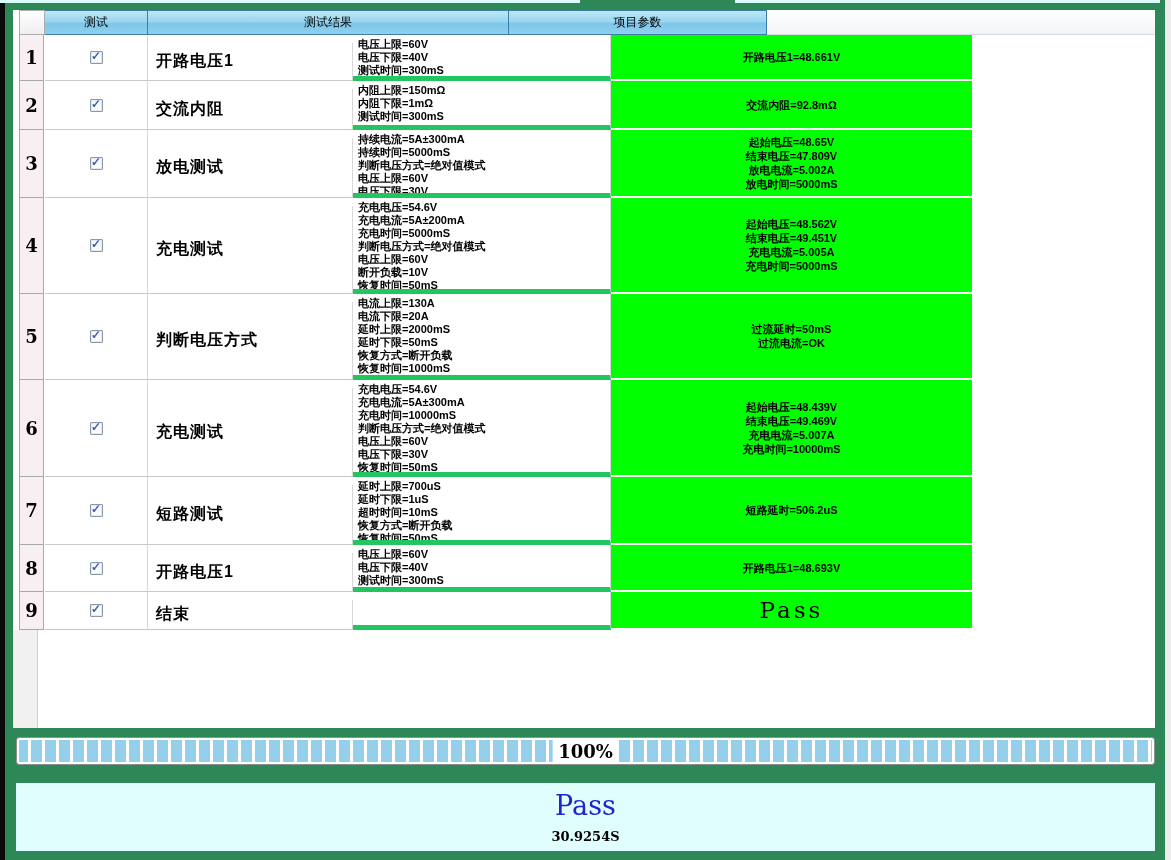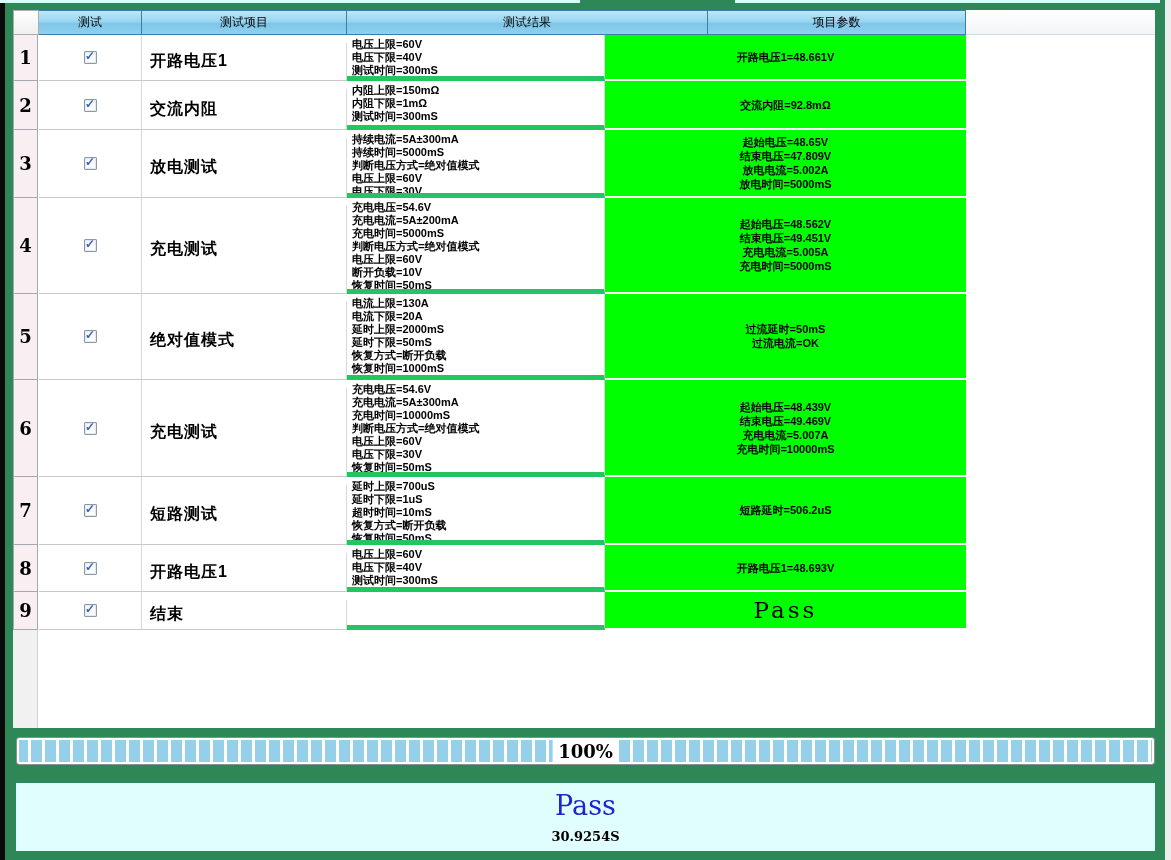--- a/index.html
+++ b/index.html
@@ -13,20 +13,21 @@
   }
   .edge-left  { position:absolute; left:0; top:0; width:5px; height:860px; background:#0A0A0A; }
   .edge-right { position:absolute; left:1165px; top:0; width:6px; height:860px; background:#EDEDED; }
   .top-line-a { position:absolute; left:0;    top:0; width:580px; height:3px; background:#D9FCFB; }
   .top-line-b { position:absolute; left:735px; top:0; width:425px; height:3px; background:#D9FCFB; }
 
   
   .table-area {
     position:absolute; left:13px; top:10px; width:1142px; height:718px;
     background:#FFFFFF;
+    padding-left:6px;
   }
   .hdr-row { display:flex; height:25px; }
   .h-cell {
     height:25px;
     background:linear-gradient(#BCE7F8, #9AD6F0 45%, #7EC6E9 55%, #8FD0EE);
     border:1px solid #3D7EA6; border-left:none;
     display:flex; align-items:center; justify-content:center;
     font-size:12px; color:#000;
   }
   .h-no {
@@ -120,21 +121,20 @@
 
 <div class="edge-left"></div>
 <div class="edge-right"></div>
 <div class="top-line-a"></div>
 <div class="top-line-b"></div>
 
 <div class="table-area">
   <div class="hdr-row">
     <div class="h-cell h-no"></div>
     <div class="h-cell h-test">测试</div>
-    <div class="h-cell h-item">测试项目</div>
     <div class="h-cell h-result">测试结果</div>
     <div class="h-cell h-params">项目参数</div>
     <div class="h-cell h-filler"></div>
   </div>
   <div id="rows">
       <div class="row" style="height: 46px;">
     <div class="c-no">1</div>
     <div class="c-test">
       <span class="checkbox">
         <span class="mark">✓</span>
@@ -213,21 +213,21 @@
           <div>充电时间=5000mS</div>
         </div>
   </div>
       <div class="row" style="height: 86px;">
     <div class="c-no">5</div>
     <div class="c-test">
       <span class="checkbox">
         <span class="mark">✓</span>
       </span>
     </div>
-    <div class="c-item">绝对值模式</div>
+    <div class="c-item">判断电压方式</div>
     <div class="c-params">
           <div>电流上限=130A</div>
           <div>电流下限=20A</div>
           <div>延时上限=2000mS</div>
           <div>延时下限=50mS</div>
           <div>恢复方式=断开负载</div>
           <div>恢复时间=1000mS</div>
         </div>
     <div class="c-result">
           <div>过流延时=50mS</div>

